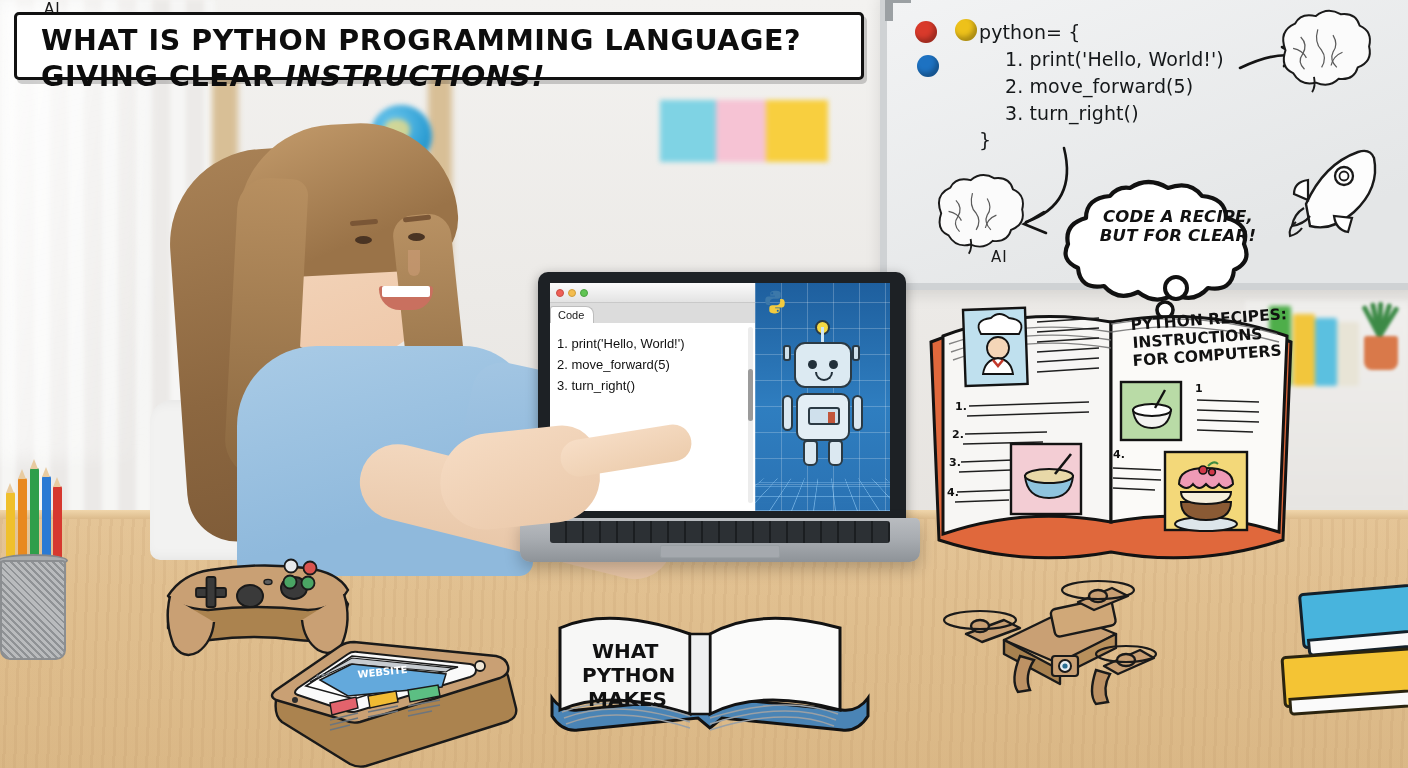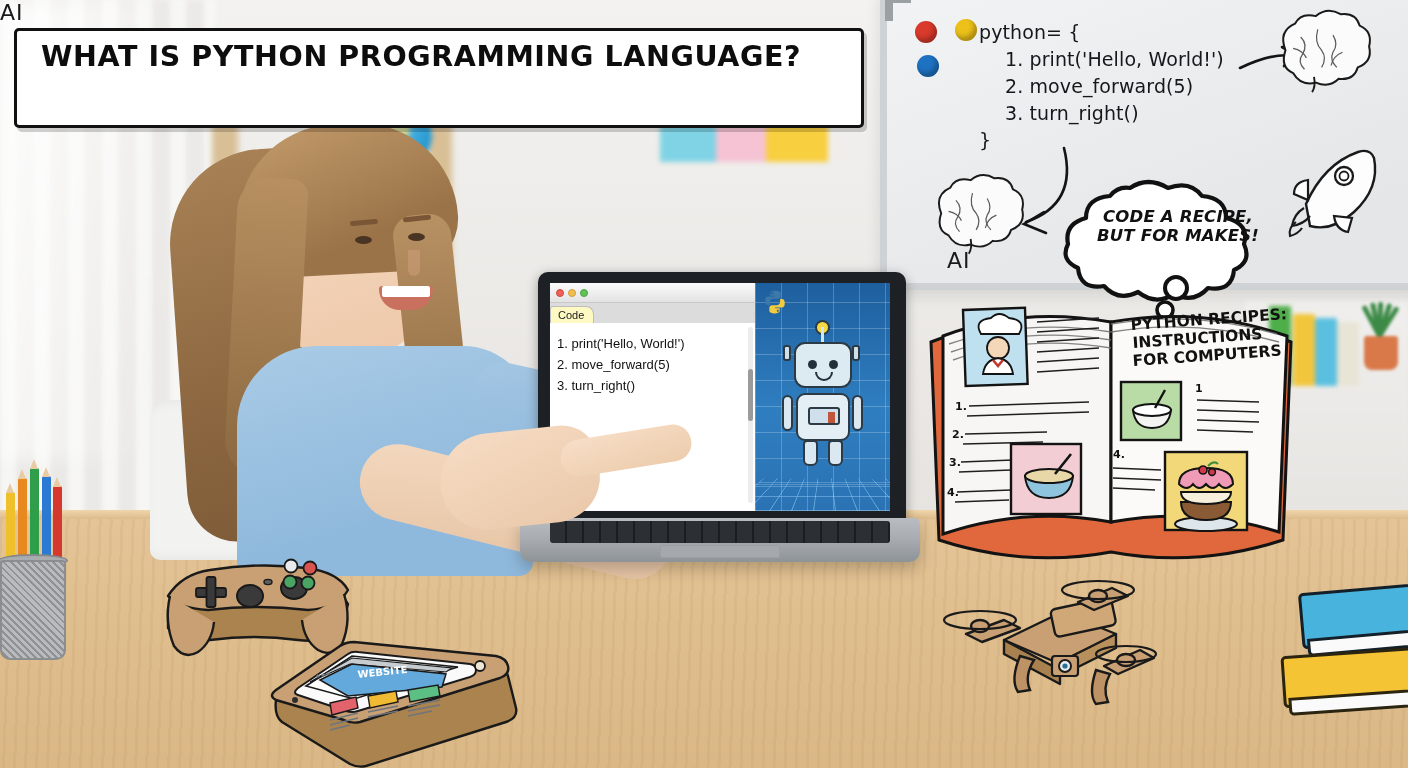--- a/index.html
+++ b/index.html
@@ -76,21 +76,21 @@
     letter-spacing:.1px;
   }
   .wb-code .ln{ white-space:pre; }
   .wb-code .ind{ padding-left:26px; }
 
   
   .ink { position:absolute; pointer-events:none; }
 
   .ai-label{
     position:absolute; font-family:"DejaVu Sans", sans-serif;
-    font-size:22px; color:#1a1a1a; letter-spacing:1px;
+    font-size:15px; color:#1a1a1a; letter-spacing:1px;margin-left:44px;
   }
   .ai-2{ left:947px; top:248px; }
 
   .future-skills{
     position:absolute; left:1286px; top:222px; width:120px;
     font-size:21px; line-height:1.08; color:#1a1a1a; text-align:center;
     font-weight:400; letter-spacing:.4px;
   }
 
   .thought{
@@ -202,21 +202,21 @@
   .screen{ position:absolute; left:12px; top:11px; width:340px; height:228px; background:#fff; display:flex; overflow:hidden; }
   .editor{ width:205px; background:#fff; position:relative; }
   .titlebar{
     height:20px; background:linear-gradient(180deg,#fbfbfb,#e3e3e3);
     border-bottom:1px solid #c9c9c9; display:flex; align-items:center; gap:4px; padding-left:6px;
   }
   .dot{ width:8px; height:8px; border-radius:50%; }
   .d-r{ background:#ee5f56; border:1px solid #c94b43;} .d-y{ background:#f4bd4f; border:1px solid #cf9d3c;} .d-g{ background:#61c454; border:1px solid #4ba141;}
   .tabbar{ height:20px; background:#dcdcdc; display:flex; align-items:flex-end; }
   .tab{
-    background:#fef9c3; border:1px solid #bdbdbd; border-bottom:none; border-radius:3px 8px 0 0;
+    background:#ffffff; border:1px solid #bdbdbd; border-bottom:none; border-radius:3px 8px 0 0;
     font-size:11px; padding:2px 9px 2px 7px; color:#202020; font-family:"Liberation Sans",sans-serif;
   }
   .code-lines{ padding:10px 0 0 7px; font-family:"Liberation Sans",sans-serif; font-size:13px; color:#111; line-height:1.62; }
   .scroll{ position:absolute; right:2px; top:44px; width:5px; height:176px; background:#ececec; border-radius:3px; }
   .scroll i{ position:absolute; left:0; top:42px; width:5px; height:52px; background:#9b9b9b; border-radius:3px; display:block; }
   .robotpane{
     flex:1; position:relative;
     background:
       repeating-linear-gradient(0deg, rgba(255,255,255,.22) 0 1px, transparent 1px 26px),
       repeating-linear-gradient(90deg, rgba(255,255,255,.22) 0 1px, transparent 1px 26px),
@@ -292,21 +292,21 @@
     position:absolute; left:0; top:60px; width:66px; height:100px;
     background:repeating-linear-gradient(45deg,#b9bbbd 0 3px,#8f9295 3px 5px);
     border-radius:4px 4px 10px 10px; border:2px solid #8b8e91;
   }
   .cup-rim{ position:absolute; left:-2px; top:54px; width:70px; height:13px; background:#a9acae; border-radius:50%; border:2px solid #85888b; }
   .pencil{ position:absolute; bottom:96px; width:9px; border-radius:2px 2px 0 0; }
   .pencil:after{ content:""; position:absolute; left:0; top:-9px; border-left:4.5px solid transparent; border-right:4.5px solid transparent; border-bottom:10px solid #e8cba0; }
 
   
   .banner{
-    position:absolute; left:14px; top:28px; width:850px; height:100px;
+    position:absolute; left:14px; top:12px; width:850px; height:68px;
     background:#fff; border:3.5px solid #111; border-radius:5px;
     box-shadow:3px 4px 0 rgba(0,0,0,.18);
     padding:8px 0 0 24px;
   }
   .banner .l1, .banner .l2{
     font-family:"DejaVu Sans", sans-serif; color:#0d0d0d;
     font-size:28.5px; line-height:1.28; letter-spacing:.6px; white-space:nowrap;
   }
   .banner .l2 b{ font-weight:800; }
   .banner .l2 i{ font-style:italic; }
@@ -440,21 +440,21 @@
       <path d="M1300 616 q-40 -12 -72 0"></path>
       <path d="M1352 654 q-40 -10 -66 4"></path>
     </g>
   </svg>
 
   <div class="ai-label">AI</div>
   <div class="ai-label ai-2">AI</div>
   <div class="thought">
     <div class="txt">
       <span>CODE A RECIPE,</span>
-      <span>BUT FOR MAKES!</span>
+      <span>BUT FOR CLEAR!</span>
     </div>
   </div>
 
   <div class="desk"></div>
   <div class="desk-edge"></div>
 
   <div class="chair"></div>
   <div class="girl">
     <div class="hair-back"></div>
     <div class="head"></div>
@@ -701,21 +701,45 @@
         <path d="M6 36 q0 18 25 18 q25 0 25 -18 z" fill="#8a5a34" stroke="#131313" stroke-width="2"></path>
         <path d="M6 26 q0 12 25 12 q25 0 25 -12 z" fill="#f6efdc" stroke="#131313" stroke-width="2"></path>
         <path d="M4 18 q0 -16 27 -16 q27 0 27 16 q-8 8 -14 0 q-6 8 -13 0 q-7 8 -13 0 q-6 8 -14 0 z" fill="#ef9ab6" stroke="#131313" stroke-width="2"></path>
         <circle cx="28" cy="4" r="4" fill="#d1384a" stroke="#131313" stroke-width="1.6"></circle>
         <circle cx="37" cy="6" r="3.4" fill="#d1384a" stroke="#131313" stroke-width="1.6"></circle>
         <path d="M33 0 q6 -6 10 -2" fill="none" stroke="#3f8a3f" stroke-width="2"></path>
       </g>
     </svg>
   </div>
 
+  <div class="bottom-book">
+    <svg viewBox="0 0 340 150" width="340" height="150">
+      <path d="M12 116 q10 16 26 14 l120 -12 l12 10 l12 -10 l120 12 q16 2 26 -14 l0 -18 q-10 14 -26 12 l-120 -12 l-12 10 l-12 -10 l-120 12 q-16 2 -26 -12 z" fill="#4a84b5" stroke="#121212" stroke-width="3"></path>
+      <path d="M20 28 q50 -22 130 6 l0 80 q-80 -26 -130 -4 z" fill="#f7f7f6" stroke="#121212" stroke-width="3"></path>
+      <path d="M170 34 q50 -28 130 -6 l0 82 q-80 -22 -130 4 z" fill="#fbfbfa" stroke="#121212" stroke-width="3"></path>
+      <g stroke="#9aa0a5" stroke-width="1.5" fill="none">
+        <path d="M22 112 q54 -20 128 4"></path>
+          <path d="M24 118 q52 -20 126 4"></path>
+          <path d="M26 124 q50 -20 124 4"></path>
+        <path d="M298 114 q-52 -20 -128 4"></path>
+          <path d="M296 120 q-50 -20 -126 4"></path>
+          <path d="M294 126 q-48 -20 -124 4"></path>
+      </g>
+      <path d="M150 34 l0 80 l20 0 l0 -80 z" fill="#eef0f1" stroke="#121212" stroke-width="2.4"></path>
+      <g font-family="DejaVu Sans, sans-serif" font-weight="700" font-size="20" fill="#111">
+        <text x="52" y="58">WHAT</text>
+        <text x="42" y="82">PYTHON</text>
+        <text x="48" y="106">MAKES</text>
+      </g>
+    </svg>
+  </div>
 
   <div class="book-blue"></div>
   <div class="book-yel"></div>
 
   <div class="banner">
     <div class="l1">WHAT IS PYTHON PROGRAMMING LANGUAGE?</div>
+    <div class="l2">
+      <span>GIVING </span><b>CLEAR</b><i> INSTRUCTIONS!</i>
+    </div>
   </div>
 
 </div>
 
 </body></html>

